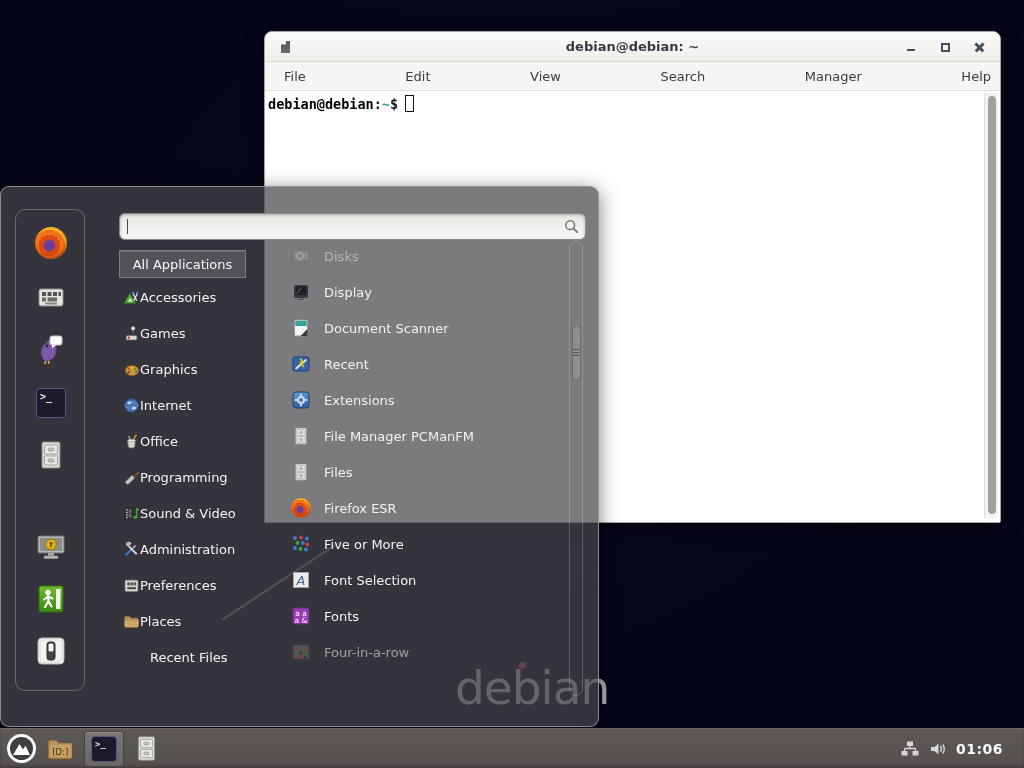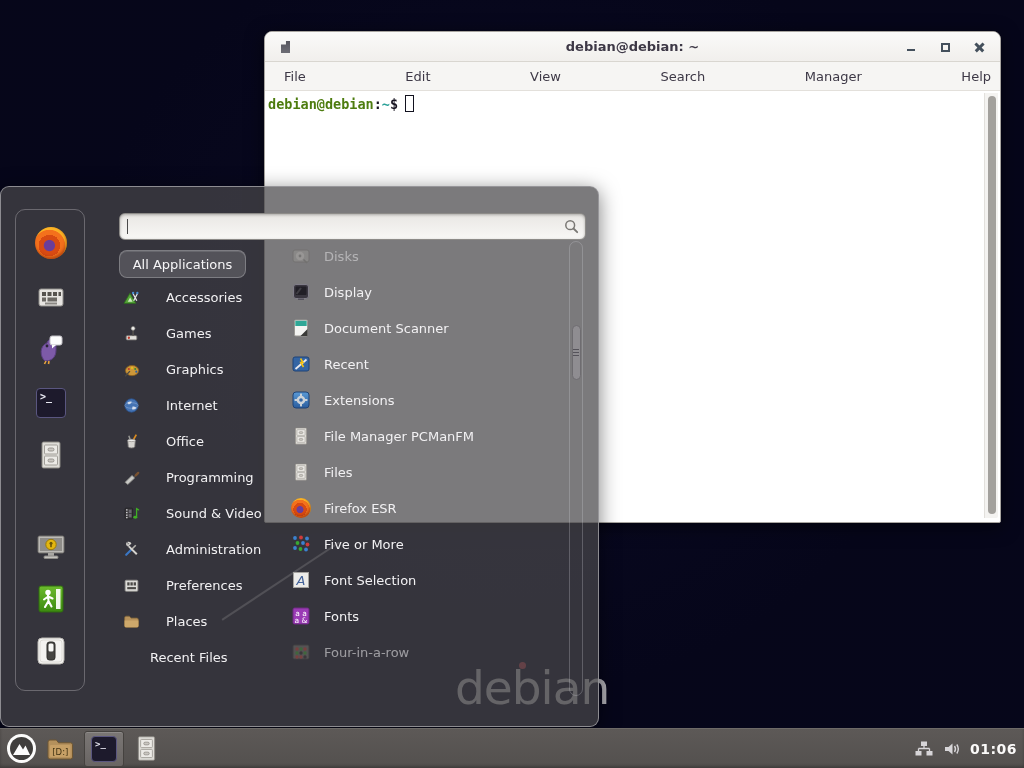--- a/index.html
+++ b/index.html
@@ -31,21 +31,21 @@
   .ctl.max i { width:9px; height:9px; border:2.5px solid #44505c; }
   .ctl.close i { position:absolute; width:11px; height:2.5px; background:#44505c; }
   .ctl.close .x1 { transform:rotate(45deg); }
   .ctl.close .x2 { transform:rotate(-45deg); }
   .menubar { height:29px; display:flex; align-items:center; padding-left:10px;
         background:#f6f5f3; border-bottom:1px solid #e3e0db;justify-content:space-between; }
   .menubar span { font-size:13px; color:#3d3846; padding:4px 9px; }
   .term-body { position:relative; height:431px; background:#fff; border-radius:0 0 2px 2px; }
   .prompt { padding:4px 0 0 3px; font-family:"DejaVu Sans Mono","Liberation Mono",monospace;
         font-size:13.5px; font-weight:bold; white-space:pre; }
-  .p-user { color:#4d7c0f; }
+  .p-user { color:#000000; }
   .p-sep, .p-dollar { color:#171421; }
   .p-path { color:#2aa198; }
   .cursor { display:inline-block; width:9px; height:17px; border:1.5px solid #12121f;
         margin-left:7px; vertical-align:-3px; background:#fff; }
   .term-scrollbar { position:absolute; top:2px; right:2px; width:14px; height:425px;
         background:#f4f3f1; border-left:1px solid #e2e0dc; border-radius:0 0 2px 0; }
   .term-thumb { position:absolute; top:3px; left:2.5px; width:8px; height:418px;
         background:#a3a19d; border-radius:5px; }
 
   
@@ -68,25 +68,25 @@
 
   .searchbox { position:absolute; left:118px; top:26px; width:467px; height:27px; }
   .searchbox input { width:100%; height:100%; border:1px solid #8d8b88; border-radius:6px;
         background:linear-gradient(#e9e7e4,#f8f7f5); box-shadow:inset 0 1px 3px rgba(0,0,0,0.28);
         padding:0 26px 0 8px; font-size:13px; color:#222; outline:none; }
   .search-caret { position:absolute; left:8px; top:6px; width:1px; height:15px; background:#4a4a4a; }
   .search-icon { position:absolute; right:7px; top:6px; }
 
   .all-apps-btn { position:absolute; left:118px; top:63px; width:127px; height:28px;
         background:rgba(255,255,255,0.15); border:1px solid rgba(255,255,255,0.25);
-        border-radius:8px; box-shadow:inset 0 1px 0 rgba(255,255,255,0.12);
+        border-radius:0; box-shadow:inset 0 1px 0 rgba(255,255,255,0.12);
         color:#f6f5f7; font-size:13px; display:flex; align-items:center; justify-content:center; cursor:default; }
 
   .categories { position:absolute; left:118px; top:92px; width:150px; }
-  .cat-row { height:36px; display:flex; align-items:center; gap:26px; padding-left:4px; cursor:default; }
+  .cat-row { height:36px; display:flex; align-items:center; gap:0; padding-left:4px; cursor:default; }
   .cat-row .cat-ico { width:17px; height:17px; flex:0 0 17px; }
   .cat-row .lbl { font-size:13px; color:#f2f1f3; white-space:nowrap; }
   .cat-row.no-icon { padding-left:31px; }
 
   .apps { position:absolute; left:282px; top:51px; width:286px; }
   .app-row { height:36px; display:flex; align-items:center; gap:13px; padding-left:8px; cursor:default; }
   .app-row .app-ico { width:20px; height:20px; flex:0 0 20px; }
   .app-row .lbl { font-size:13px; color:#f2f1f3; white-space:nowrap; }
   .app-row.dim { opacity:0.48; }
   .app-row.dim2 { opacity:0.55; }
@@ -99,21 +99,21 @@
         display:flex; flex-direction:column; align-items:center; justify-content:center; gap:2px; }
   .menu-thumb i { width:6px; height:1px; background:#55535a; display:block; }
 
   
   .taskbar { position:absolute; left:0; bottom:0; width:1024px; height:40px;
         background:linear-gradient(#5d5957,#53504e); border-top:1px solid #6d6a67;
         box-shadow:inset 0 -2px 3px rgba(0,0,0,0.25); display:flex; align-items:center; }
   .tb-item { height:36px; display:flex; align-items:center; justify-content:center; margin-left:8px; cursor:default; }
   .tb-task-active { width:40px; background:linear-gradient(#7b7775,#696563);
         border:1px solid #45423f; border-radius:3px; box-shadow:inset 0 1px 0 rgba(255,255,255,0.15); }
-  .tray { margin-left:auto; display:flex; align-items:center; gap:8px; padding-right:7px; }
+  .tray { margin-left:auto; display:flex; align-items:center; gap:8px; padding-right:21px; }
   .clock { font-size:14px; font-weight:bold; color:#fbfaf9; letter-spacing:0.5px; }
 
   svg text { font-family:"DejaVu Sans",sans-serif; }
 </style>
 </head>
 <body>
 
 <div class="screen">
 
   <svg width="0" height="0" style="position:absolute">

